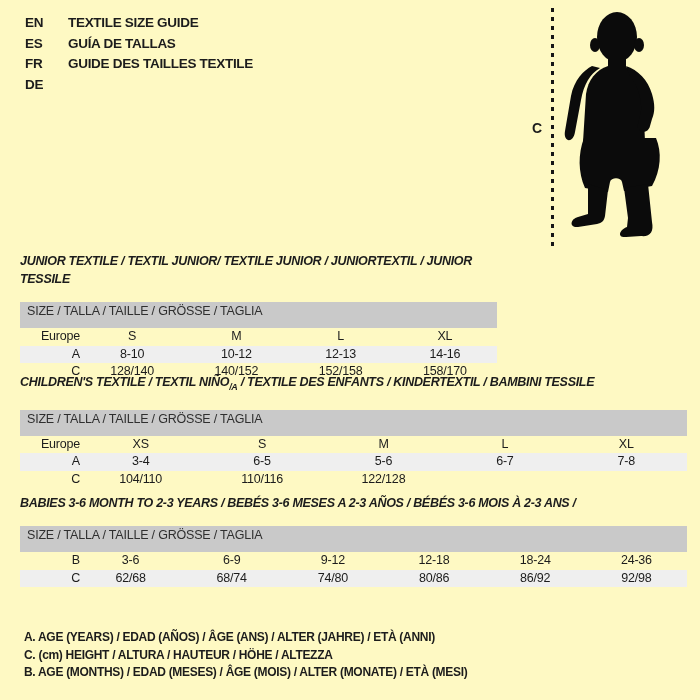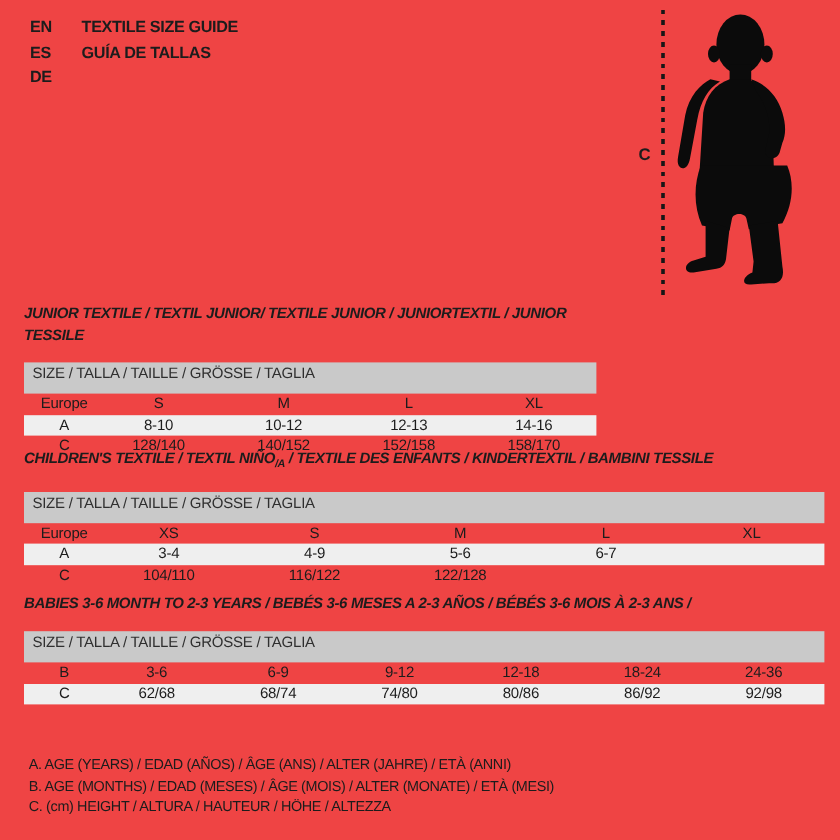--- a/index.html
+++ b/index.html
@@ -1,17 +1,17 @@
 <!DOCTYPE html>
 <html><head>
 <meta charset="utf-8">
 <style>
   html,body { margin:0; padding:0; background:#ffffff; }
   .page {
-    position:relative; width:700px; height:700px; background:#ef4444;
+    position:relative; width:700px; height:700px; background:#fef9c3;
     font-family:"Liberation Sans", sans-serif; color:#1c1c1c; overflow:hidden;
   }
 
   
   .lang-block { position:absolute; top:13px; left:25px; }
   .lang-row { display:flex; line-height:20.5px; font-weight:bold; font-size:13.5px; letter-spacing:-0.3px; }
   .lang-code { width:43px; flex:0 0 43px; }
 
   
   .figure-label { position:absolute; left:532px; top:120px; font-weight:bold; font-size:14px; }
@@ -23,44 +23,48 @@
   .sec { position:absolute; left:20px; }
   .sec-title { font-size:12.5px; font-weight:bold; letter-spacing:-0.3px; margin:0; line-height:18px;font-style:italic; }
   .sec-title .sub { font-size:9px; vertical-align:sub; }
   .tbl { margin-top:14px; font-size:12.5px; letter-spacing:-0.2px; }
   .tbl-head { background:#c9c9c9; color:#2f2f2f; height:26px; line-height:18px; padding-left:7px; }
   .tbl-row { display:grid; height:17.5px; line-height:17.5px; align-items:center; }
   .cols4 { grid-template-columns:60px repeat(4,1fr); }
   .cols5 { grid-template-columns:60px repeat(5,1fr); }
   .cols6 { grid-template-columns:60px repeat(6,1fr); }
   .cell { text-align:center; }
-  .cell.label { text-align:center; padding-left:7px; }
+  .cell.label { text-align:right; padding-left:7px; }
   .striped { background:#efefef; }
 
   .sec-junior   { top:252px; width:477px; }
   .sec-children { top:373px; width:667px; }
   .sec-babies   { top:494px; width:667px; }
 
   
-  .legend { position:absolute; left:24px; top:629px; font-weight:normal; font-size:12px;
+  .legend { position:absolute; left:24px; top:629px; font-weight:bold; font-size:12px;
     line-height:17.5px; letter-spacing:-0.3px; }
 </style>
 </head>
 <body>
 
 <div class="page">
 
   <div class="lang-block">
     <div class="lang-row">
       <span class="lang-code">EN</span>
       <span class="lang-title">TEXTILE SIZE GUIDE</span>
     </div>
     <div class="lang-row">
       <span class="lang-code">ES</span>
       <span class="lang-title">GUÍA DE TALLAS</span>
+    </div>
+    <div class="lang-row">
+      <span class="lang-code">FR</span>
+      <span class="lang-title">GUIDE DES TAILLES TEXTILE</span>
     </div>
     <div class="lang-row">
       <span class="lang-code">DE</span>
     </div>
   </div>
 
   <span class="figure-label">C</span>
   <div class="dash-line"></div>
   <svg class="silhouette" width="104" height="240" viewBox="0 0 104 240" xmlns="http://www.w3.org/2000/svg" fill="#0b0b0b">
     <ellipse cx="57" cy="31" rx="20" ry="25"></ellipse>
@@ -111,28 +115,29 @@
         <div class="cell label">Europe</div>
         <div class="cell">XS</div>
         <div class="cell">S</div>
         <div class="cell">M</div>
         <div class="cell">L</div>
         <div class="cell">XL</div>
       </div>
       <div class="tbl-row cols5 striped">
         <div class="cell label">A</div>
         <div class="cell">3-4</div>
-        <div class="cell">4-9</div>
+        <div class="cell">6-5</div>
         <div class="cell">5-6</div>
         <div class="cell">6-7</div>
+        <div class="cell">7-8</div>
       </div>
       <div class="tbl-row cols5">
         <div class="cell label">C</div>
         <div class="cell">104/110</div>
-        <div class="cell">116/122</div>
+        <div class="cell">110/116</div>
         <div class="cell">122/128</div>
       </div>
     </div>
   </section>
 
   <section class="sec sec-babies">
     <h2 class="sec-title">BABIES 3-6 MONTH TO 2-3 YEARS / BEBÉS 3-6 MESES A 2-3 AÑOS / BÉBÉS 3-6 MOIS À 2-3 ANS /</h2>
     <div class="tbl">
       <div class="tbl-head">SIZE / TALLA / TAILLE / GRÖSSE / TAGLIA</div>
       <div class="tbl-row cols6">
@@ -151,17 +156,17 @@
         <div class="cell">74/80</div>
         <div class="cell">80/86</div>
         <div class="cell">86/92</div>
         <div class="cell">92/98</div>
       </div>
     </div>
   </section>
 
   <div class="legend">
     <div>A. AGE (YEARS) / EDAD (AÑOS) / ÂGE (ANS) / ALTER (JAHRE) / ETÀ (ANNI)</div>
+    <div>C. (cm) HEIGHT / ALTURA / HAUTEUR / HÖHE / ALTEZZA</div>
     <div>B. AGE (MONTHS) / EDAD (MESES) / ÂGE (MOIS) / ALTER (MONATE) / ETÀ (MESI)</div>
-    <div>C. (cm) HEIGHT / ALTURA / HAUTEUR / HÖHE / ALTEZZA</div>
   </div>
 
 </div>
 
 </body></html>

